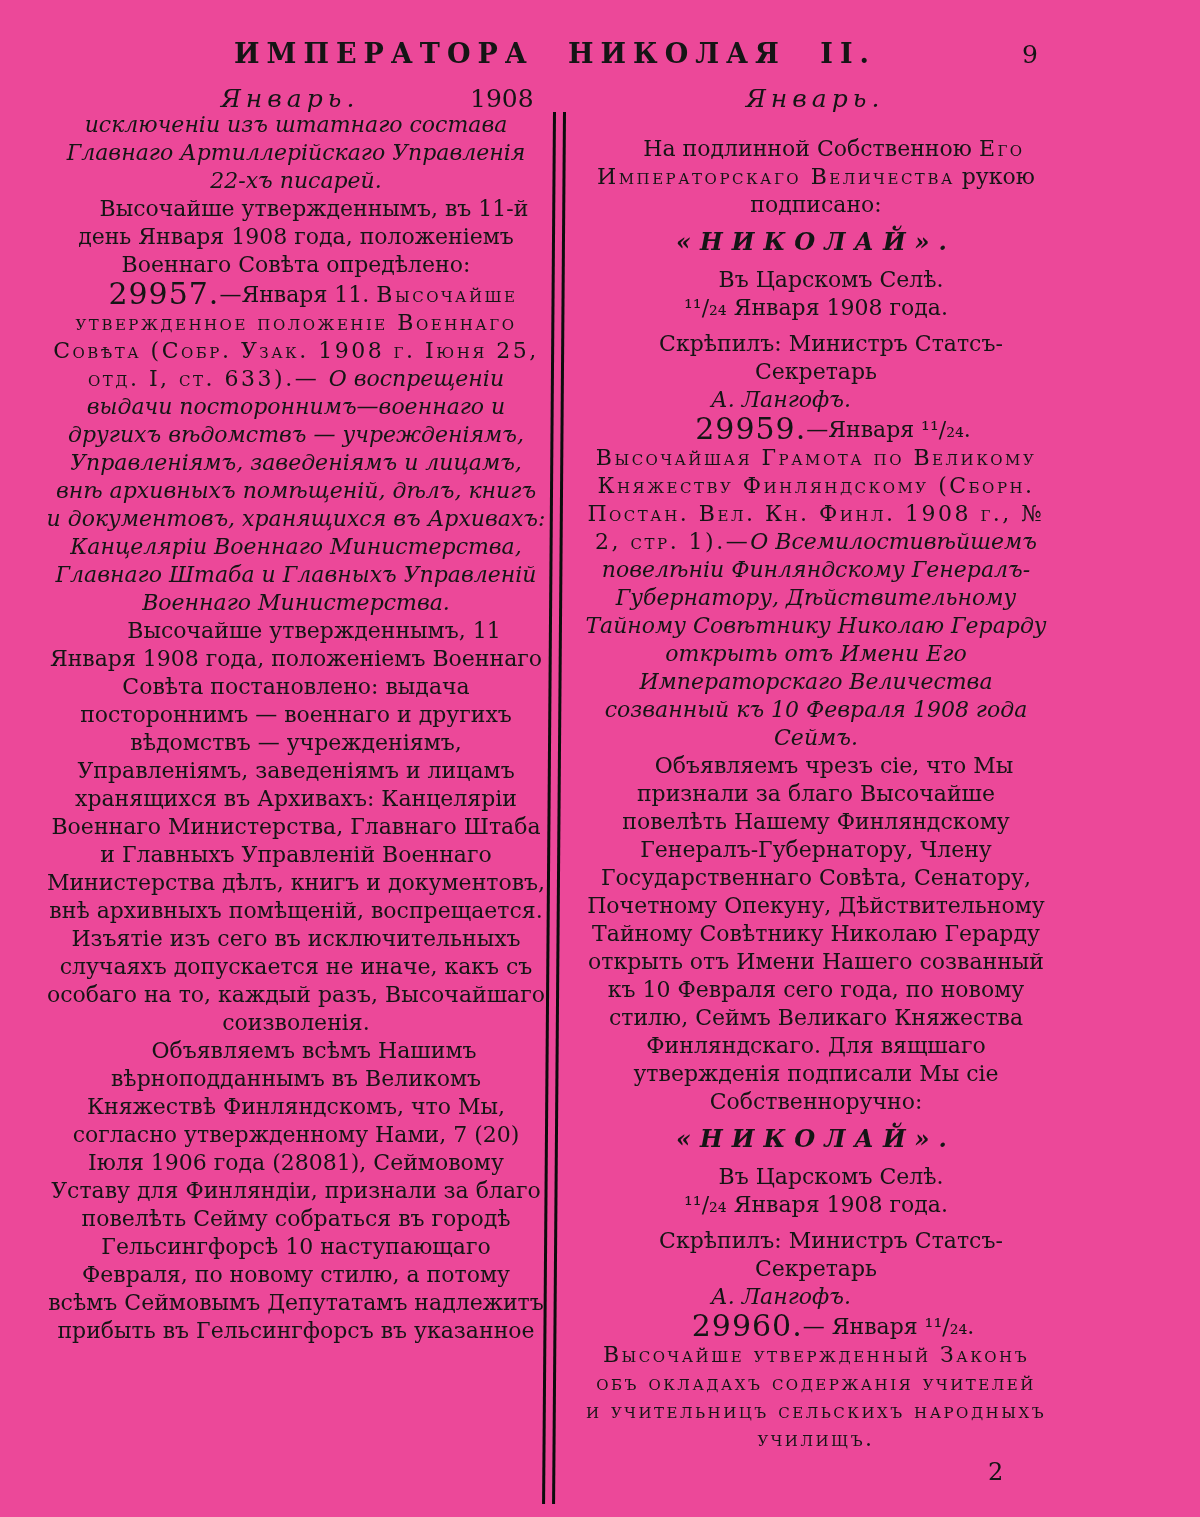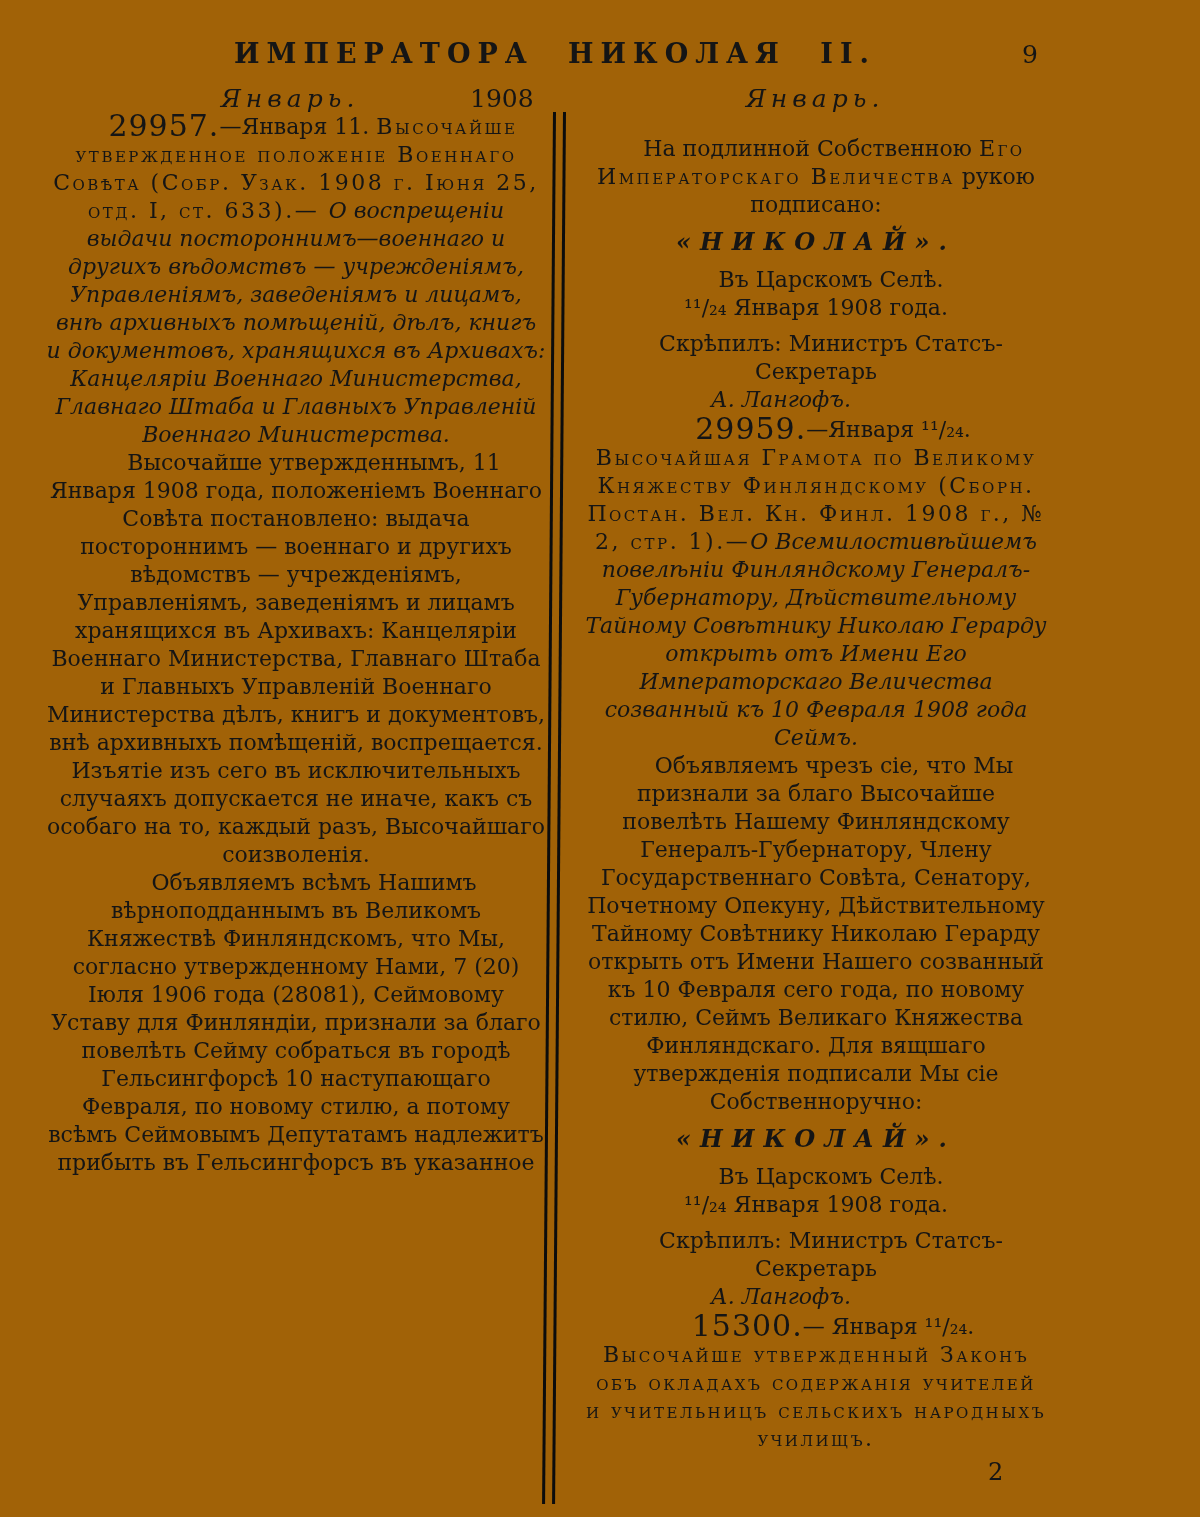--- a/index.html
+++ b/index.html
@@ -1,18 +1,18 @@
 <!DOCTYPE html>
 <html><head>
 <meta charset="utf-8">
 <style>
   html,body { margin:0; padding:0; background:#e8e8e8; }
   .page {
     position:relative; width:1200px; height:1517px; margin:0 auto;
-    background:#a16207; color:#151515; overflow:hidden;
+    background:#ec4899; color:#151515; overflow:hidden;
     font-family:"DejaVu Serif","Liberation Serif",serif;
   }
   
   .header-title {
     position:absolute; top:38px; left:60px; width:990px; text-align:center;
     font-size:27px; font-weight:bold; letter-spacing:7px; word-spacing:18px; white-space:nowrap;
   }
   .page-number { position:absolute; top:40px; left:1022px; font-size:25px; }
   .month-left  { position:absolute; top:84px; left:120px; width:340px; text-align:center;
                  font-style:italic; font-size:25px; letter-spacing:5px; }
@@ -61,20 +61,22 @@
   <div class="header-title">ИМПЕРАТОРА НИКОЛАЯ II.</div>
   <div class="page-number">9</div>
   <div class="month-left">Январь.</div>
   <div class="year-center">1908</div>
   <div class="month-right">Январь.</div>
 
   <div class="separator"></div>
 
 
   <div class="col col-left">
+    <p class="it contin">исключеніи изъ штатнаго состава Главнаго Артиллерійскаго Управленія 22-хъ писарей.</p>
+    <p class="ind">Высочайше утвержденнымъ, въ 11-й день Января 1908 года, положеніемъ Военнаго Совѣта опредѣлено:</p>
 
     <p class="sect mt57"><span class="snum">29957.</span><span>—Января 11. </span><span class="sc">Высочайше утвержденное положеніе Военнаго Совѣта (Собр. Узак. 1908 г. Іюня 25, отд. I, ст. 633).— </span><span class="it">О воспрещеніи выдачи постороннимъ—военнаго и другихъ вѣдомствъ — учрежденіямъ, Управленіямъ, заведеніямъ и лицамъ, внѣ архивныхъ помѣщеній, дѣлъ, книгъ и документовъ, хранящихся въ Архивахъ: Канцеляріи Военнаго Министерства, Главнаго Штаба и Главныхъ Управленій Военнаго Министерства.</span></p>
 
     <p class="ind">Высочайше утвержденнымъ, 11 Января 1908 года, положеніемъ Военнаго Совѣта постановлено: выдача постороннимъ — военнаго и другихъ вѣдомствъ — учрежденіямъ, Управленіямъ, заведеніямъ и лицамъ хранящихся въ Архивахъ: Канцеляріи Военнаго Министерства, Главнаго Штаба и Главныхъ Управленій Военнаго Министерства дѣлъ, книгъ и документовъ, внѣ архивныхъ помѣщеній, воспрещается. Изъятіе изъ сего въ исключительныхъ случаяхъ допускается не иначе, какъ съ особаго на то, каждый разъ, Высочайшаго соизволенія.</p>
 
 
     <p class="ind">Объявляемъ всѣмъ Нашимъ вѣрноподданнымъ въ Великомъ Княжествѣ Финляндскомъ, что Мы, согласно утвержденному Нами, 7 (20) Іюля 1906 года (28081), Сеймовому Уставу для Финляндіи, признали за благо повелѣть Сейму собраться въ городѣ Гельсингфорсѣ 10 наступающаго Февраля, по новому стилю, а потому всѣмъ Сеймовымъ Депутатамъ надлежитъ прибыть въ Гельсингфорсъ въ указанное</p>
 
   </div>
 
@@ -91,19 +93,19 @@
     <p class="sect mt59"><span class="snum">29959.</span><span>—Января ¹¹/₂₄. </span><span class="sc">Высочайшая Грамота по Великому Княжеству Финляндскому (Сборн. Постан. Вел. Кн. Финл. 1908 г., № 2, стр. 1).—</span><span class="it">О Всемилостивѣйшемъ повелѣніи Финляндскому Генералъ-Губернатору, Дѣйствительному Тайному Совѣтнику Николаю Герарду открыть отъ Имени Его Императорскаго Величества созванный къ 10 Февраля 1908 года Сеймъ.</span></p>
 
     <p class="ind">Объявляемъ чрезъ сіе, что Мы признали за благо Высочайше повелѣть Нашему Финляндскому Генералъ-Губернатору, Члену Государственнаго Совѣта, Сенатору, Почетному Опекуну, Дѣйствительному Тайному Совѣтнику Николаю Герарду открыть отъ Имени Нашего созванный къ 10 Февраля сего года, по новому стилю, Сеймъ Великаго Княжества Финляндскаго. Для вящшаго утвержденія подписали Мы сіе Собственноручно:</p>
 
     <p class="sig">«НИКОЛАЙ».</p>
     <p class="place">Въ Царскомъ Селѣ.</p>
     <p class="dateline">¹¹/₂₄ Января 1908 года.</p>
     <p class="sealed">Скрѣпилъ: Министръ Статсъ-Секретарь</p>
     <p class="minister">А. Лангофъ.</p>
 
-    <p class="sect mt60"><span class="snum">15300.</span><span>— Января ¹¹/₂₄. </span><span class="sc">Высочайше утвержденный Законъ объ окладахъ содержанія учителей и учительницъ сельскихъ народныхъ училищъ.</span></p>
+    <p class="sect mt60"><span class="snum">29960.</span><span>— Января ¹¹/₂₄. </span><span class="sc">Высочайше утвержденный Законъ объ окладахъ содержанія учителей и учительницъ сельскихъ народныхъ училищъ.</span></p>
 
   </div>
 
   <div class="catch-number">2</div>
 
 </div>
 
 </body></html>

